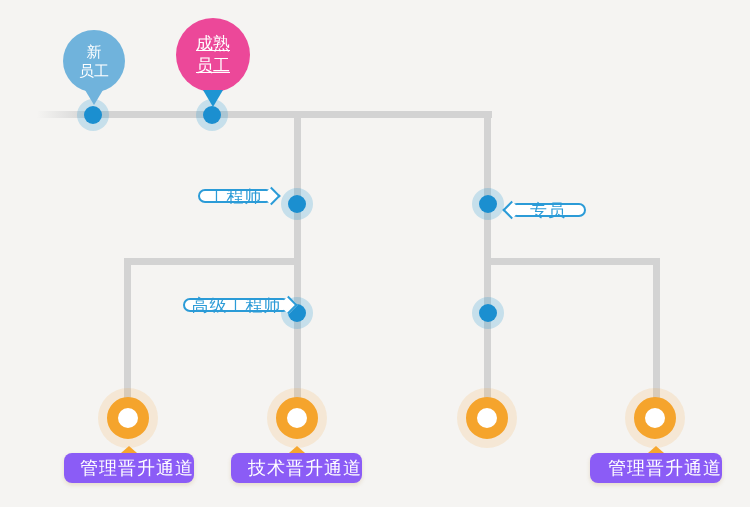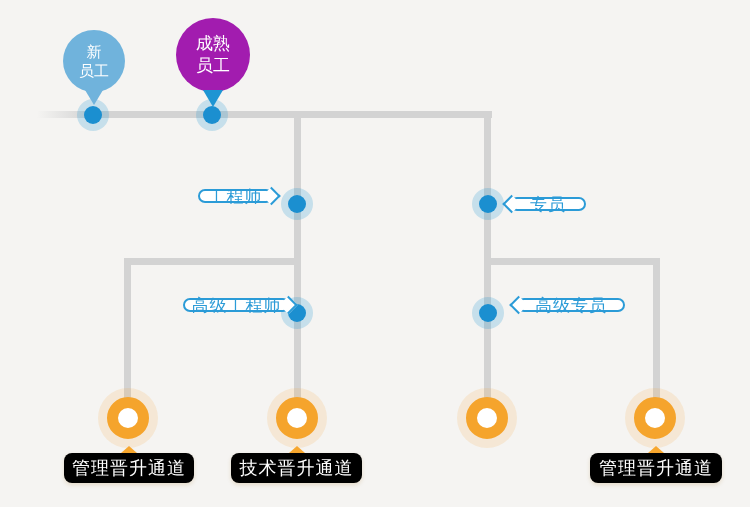--- a/index.html
+++ b/index.html
@@ -25,45 +25,45 @@
   .d3{left:281px;top:188px;} .d4{left:472px;top:188px;}
   .d5{left:281px;top:297px;} .d6{left:472px;top:297px;}
 
   
   .balloon { position:absolute; border-radius:50%; color:#fff; display:flex; align-items:center; justify-content:center;
              text-align:center; white-space:pre-line; }
   .balloon::after { content:""; position:absolute; left:50%; bottom:-13px; transform:translateX(-50%);
                     width:0; height:0; border:9px solid transparent; border-bottom:0; }
   .balloon.small { left:63px; top:30px; width:62px; height:62px; background:#70B3DC; font-size:15px; line-height:19px; }
   .balloon.small::after { border-top:15px solid #70B3DC; }
-  .balloon.big { left:176px; top:18px; width:74px; height:74px; background:#a21caf; font-size:17px; line-height:22px; }
+  .balloon.big { left:176px; top:18px; width:74px; height:74px; background:#ec4899; font-size:17px; line-height:22px;text-decoration:underline; }
   .balloon.big::after { border-left-width:10px; border-right-width:10px; border-top:17px solid #1E95D3; bottom:-15px; }
 
   
   .bubble { position:absolute; box-sizing:border-box; height:14px; background:#fff; border:2px solid #2B9BD7;
             border-radius:9px; color:#2B9BD7; font-size:17px; letter-spacing:1px;
             display:flex; align-items:center; justify-content:center; }
   .bubble::after { content:""; position:absolute; width:11px; height:11px; background:#fff; top:50%; }
   .bubble.tr::after { right:-7px; transform:translateY(-50%) rotate(45deg);
                       border-top:2px solid #2B9BD7; border-right:2px solid #2B9BD7; }
   .bubble.tl::after { left:-7px; transform:translateY(-50%) rotate(45deg);
                       border-left:2px solid #2B9BD7; border-bottom:2px solid #2B9BD7; }
   .b-eng    { left:198px; top:189px; width:75px; }
-  .b-spec   { left:510px; top:197px; width:76px; }
+  .b-spec   { left:510px; top:203px; width:76px; }
   .b-sreng  { left:167px; top:298px; width:107px;margin-left:16px; }
   .b-sspec  { left:517px; top:298px; width:108px; }
 
   
   .ring { position:absolute; width:20px; height:20px; background:#fff; border:11px solid #F5A42C; border-radius:50%;
           box-shadow:0 0 0 9px rgba(245,164,44,0.15); }
   .r1{left:107px;top:397px;} .r2{left:276px;top:397px;} .r3{left:466px;top:397px;} .r4{left:634px;top:397px;}
 
   
-  .channel { position:absolute; height:30px; line-height:30px; background:#000000; border-radius:8px;
-             color:#fff; font-size:18px; text-align:center; letter-spacing:1px;
+  .channel { position:absolute; height:30px; line-height:30px; background:#8b5cf6; border-radius:8px;
+             color:#fff; font-size:18px; text-align:right; letter-spacing:1px;
              box-shadow:0 2px 4px rgba(160,110,20,0.18); }
   .channel::before { content:""; position:absolute; top:-7px; left:50%; margin-left:-8px; width:0; height:0;
                      border-left:8px solid transparent; border-right:8px solid transparent;
                      border-bottom:7px solid #F7A62D; }
   .c1{left:64px;top:453px;width:130px;} .c2{left:231px;top:453px;width:131px;}
   .c3{left:423px;top:453px;width:130px;} .c4{left:590px;top:453px;width:132px;}
 </style>
 </head>
 <body>
 
@@ -95,23 +95,20 @@
 
   <div class="bubble tr b-eng">
     <span>工程师</span>
   </div>
   <div class="bubble tl b-spec">
     <span>专员</span>
   </div>
   <div class="bubble tr b-sreng">
     <span>高级工程师</span>
   </div>
-  <div class="bubble tl b-sspec">
-    <span>高级专员</span>
-  </div>
 
   <div class="ring r1"></div>
   <div class="ring r2"></div>
   <div class="ring r3"></div>
   <div class="ring r4"></div>
 
   <div class="channel c1">
     <span>管理晋升通道</span>
   </div>
   <div class="channel c2">

